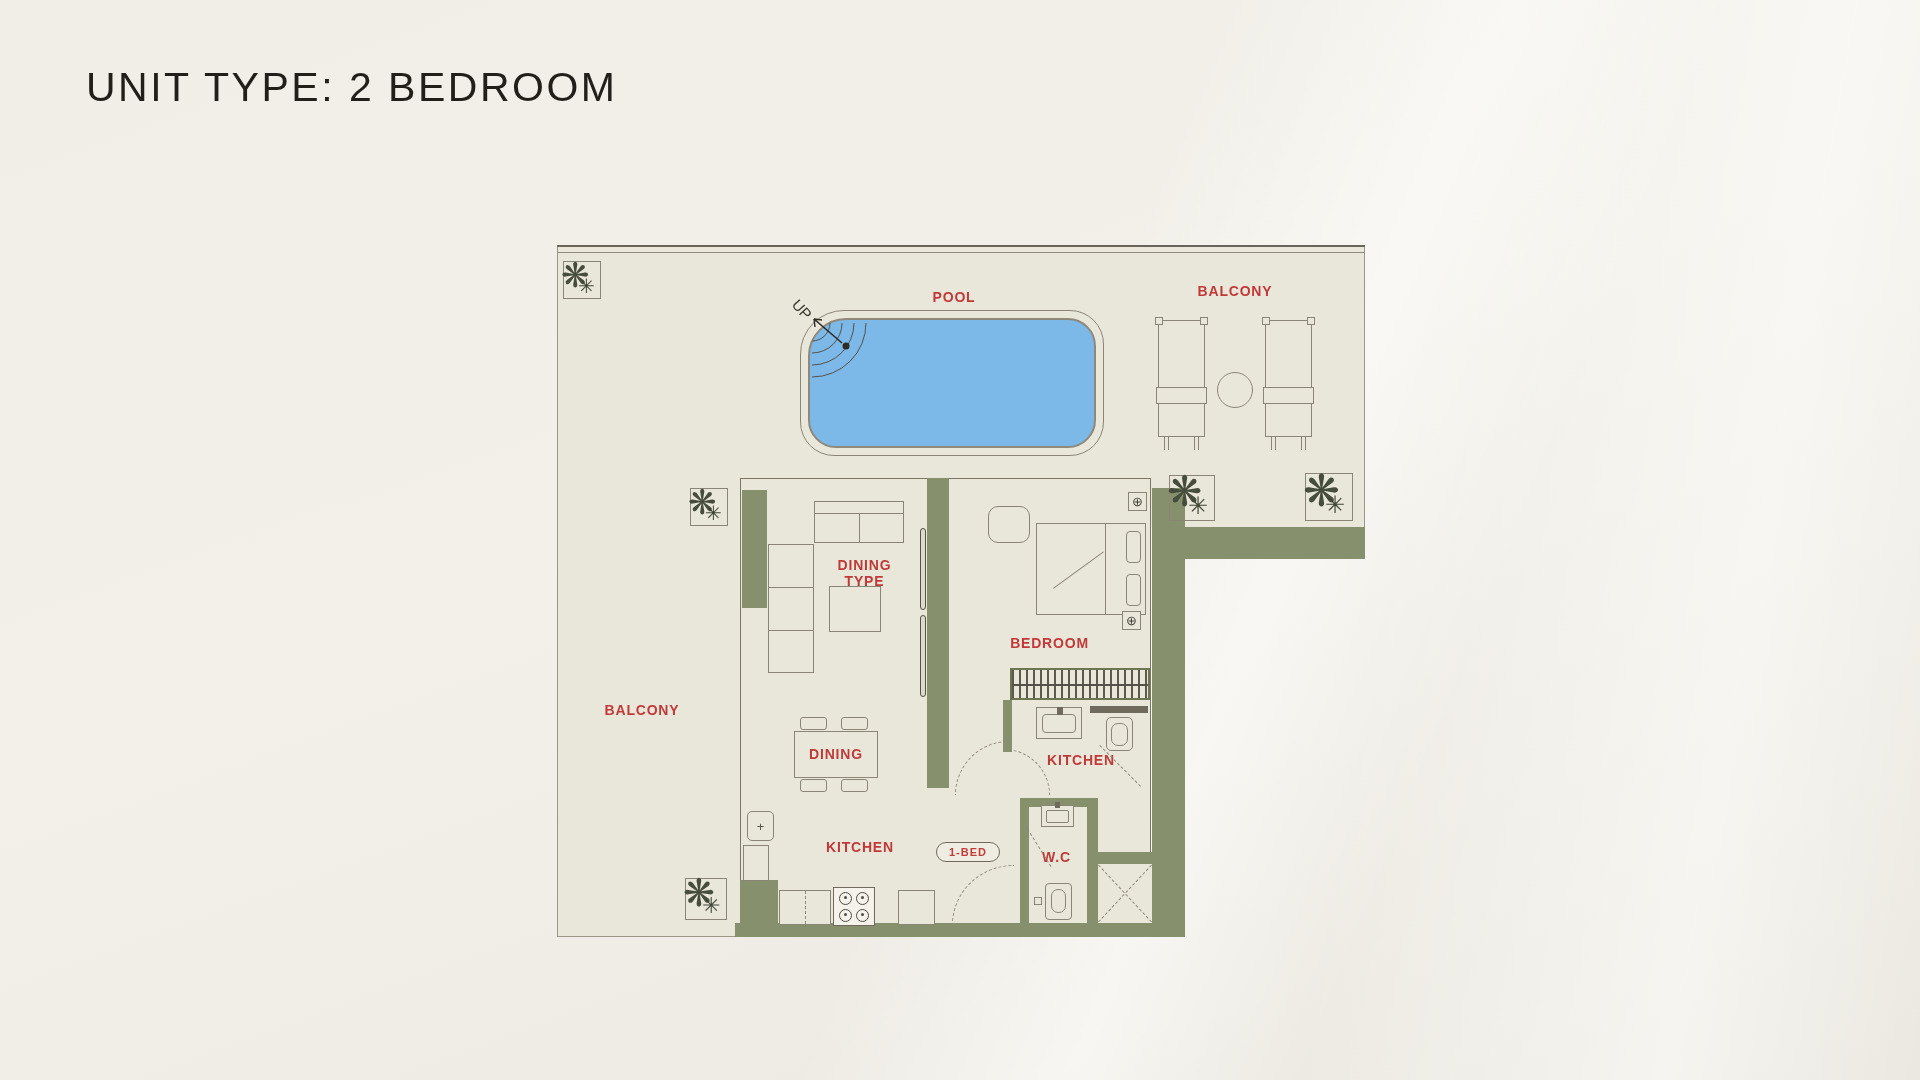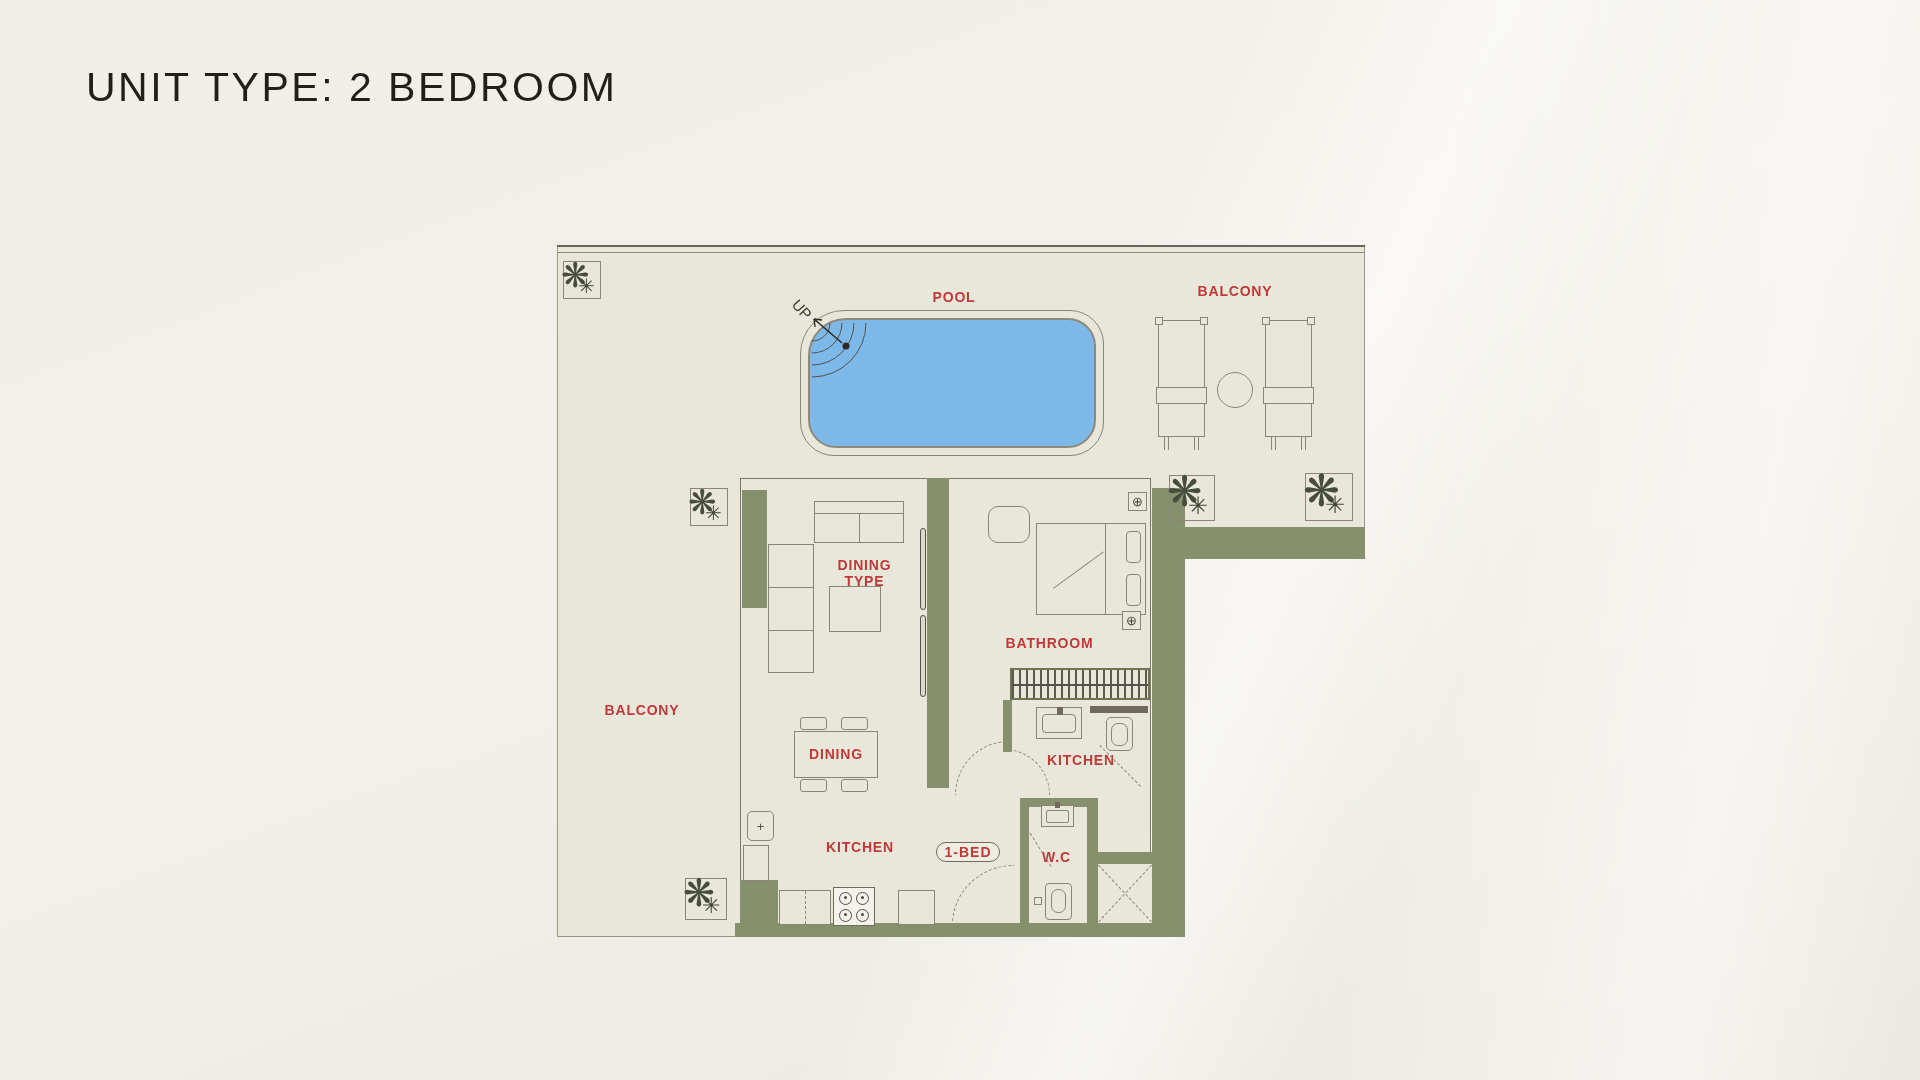--- a/index.html
+++ b/index.html
@@ -168,21 +168,21 @@
   </div>
 
   <div class="abs thin" style="left:479px;top:278px;width:110px;height:92px;">
     <div class="abs" style="left:68px;top:0;bottom:0;border-left:1.2px solid #8b8578;"></div>
     <div class="abs" style="right:4px;top:7px;width:15px;height:32px;border:1.2px solid #8b8578;border-radius:4px;"></div>
     <div class="abs" style="right:4px;top:50px;width:15px;height:32px;border:1.2px solid #8b8578;border-radius:4px;"></div>
     <div class="abs" style="left:16px;top:64px;width:62px;border-top:1.2px solid #8b8578;transform:rotate(-36deg);transform-origin:left top;"></div>
   </div>
   <div class="abs wl" style="left:571px;top:247px;width:19px;height:19px;">⊕</div>
   <div class="abs wl" style="left:565px;top:366px;width:19px;height:19px;">⊕</div>
-  <div class="abs lbl" style="left:440px;top:390px;width:105px;">BATHROOM</div>
+  <div class="abs lbl" style="left:440px;top:390px;width:105px;">BEDROOM</div>
   <div class="abs thin" style="left:431px;top:261px;width:42px;height:37px;border-radius:10px;"></div>
   <div class="abs arc-tl" style="left:398px;top:496px;width:54px;height:54px;"></div>
 
   <div class="abs hatch" style="left:453px;top:423px;width:140px;height:32px;">
     <div class="rail"></div>
   </div>
 
   <div class="abs lbl" style="left:464px;top:507px;width:120px;">KITCHEN</div>
   <div class="abs thin" style="left:479px;top:462px;width:46px;height:32px;">
     <div class="abs" style="left:5px;top:6px;right:5px;bottom:5px;border:1.2px solid #8b8578;border-radius:4px;"></div>
@@ -206,16 +206,16 @@
   <div class="abs thin" style="left:477px;top:652px;width:8px;height:8px;"></div>
   <div class="abs dashline" style="left:468px;top:579px;width:50px;transform:rotate(58deg);transform-origin:left top;"></div>
 
   <div class="abs floor" style="left:541px;top:619px;width:54px;height:59px;">
     <div class="abs dashline" style="left:-12px;top:29px;width:78px;transform:rotate(47deg);"></div>
     <div class="abs dashline" style="left:-12px;top:29px;width:78px;transform:rotate(-47deg);"></div>
   </div>
 
   <div class="abs arc-tl" style="left:395px;top:620px;width:62px;height:60px;"></div>
   <div class="abs" style="left:379px;top:597px;width:64px;height:20px;border:1.4px solid #6f6a5c;border-radius:10px;background:#efede2;display:flex;align-items:center;justify-content:center;">
-    <span class="lbl" style="font-size:14px;letter-spacing:1px;">1-BED</span>
+    <span class="lbl" style="font-size:11px;letter-spacing:1px;">1-BED</span>
   </div>
 
 </div>
 
 </body></html>

